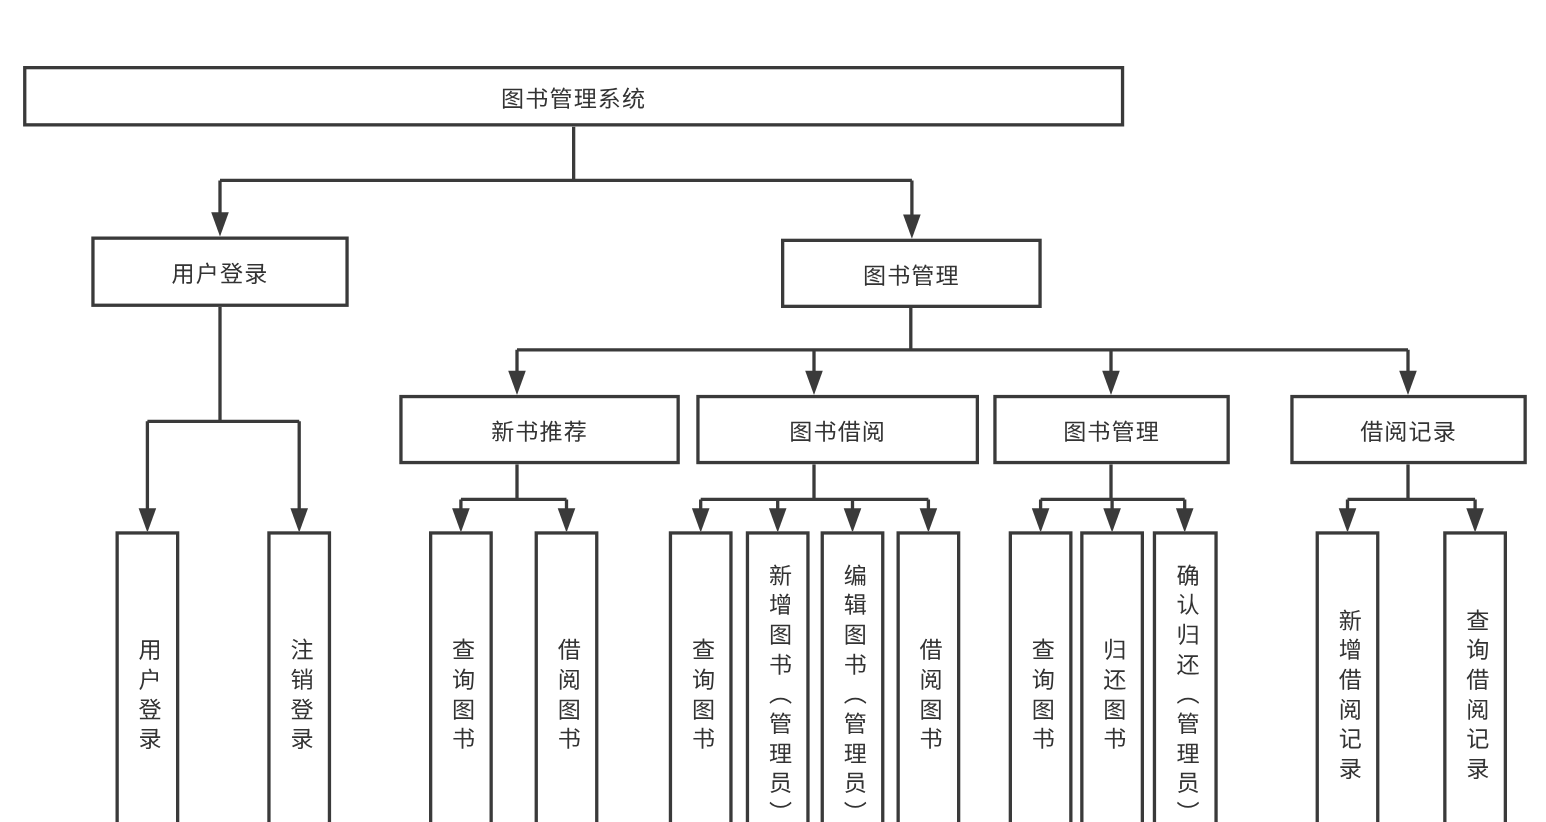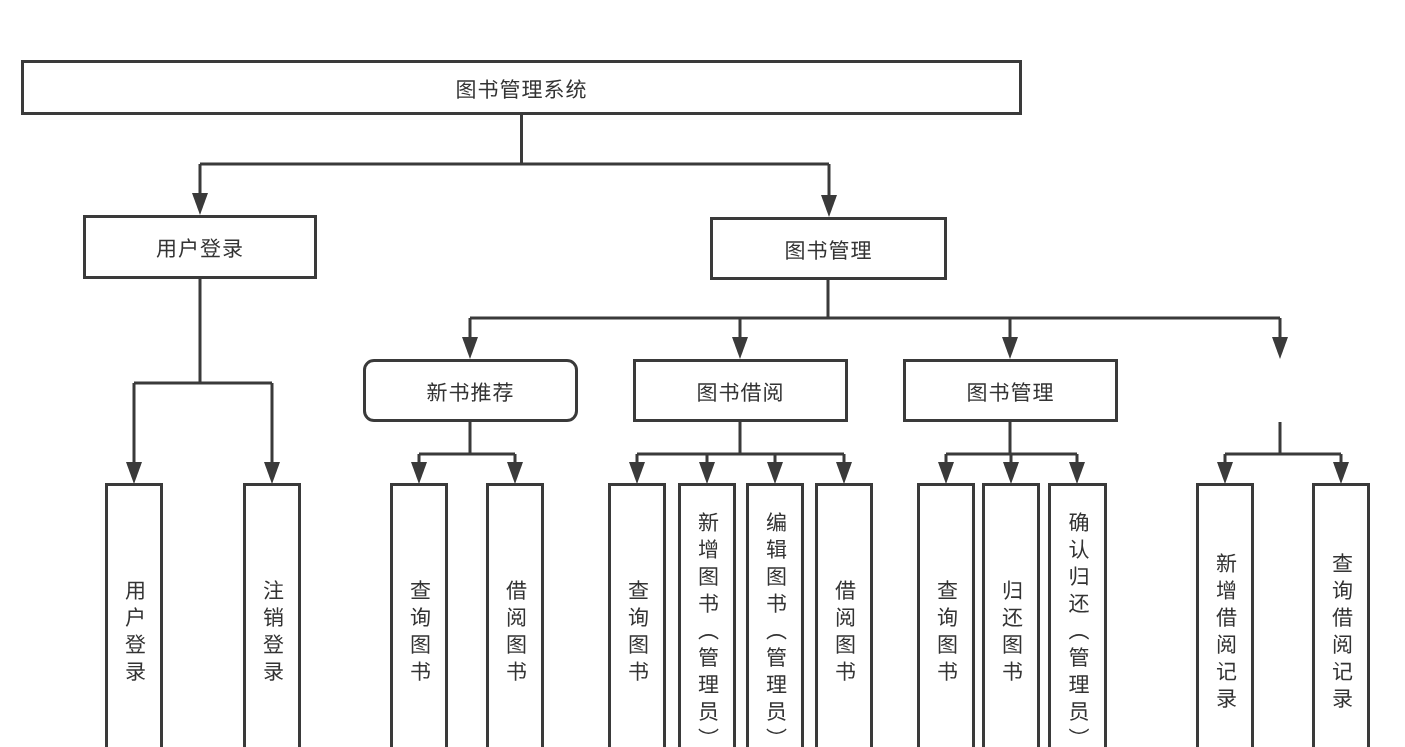--- a/index.html
+++ b/index.html
@@ -115,28 +115,31 @@
     <span>图书管理系统</span>
   </div>
 
   <div class="node hbox" style="left:83px; top:169px; width:234px; height:64px;">
     <span>用户登录</span>
   </div>
   <div class="node hbox" style="left:710px; top:171px; width:237px; height:63px;">
     <span>图书管理</span>
   </div>
 
-  <div class="node hbox" style="left:363px; top:313px; width:215px; height:63px;border-radius:11px;">
+  <div class="node hbox" style="left:363px; top:313px; width:255px; height:63px;">
     <span>新书推荐</span>
   </div>
-  <div class="node hbox" style="left:633px; top:313px; width:215px; height:63px;text-align:center;">
+  <div class="node hbox" style="left:633px; top:313px; width:257px; height:63px;text-align:center;">
     <span>图书借阅</span>
   </div>
   <div class="node hbox" style="left:903px; top:313px; width:215px; height:63px;">
     <span>图书管理</span>
+  </div>
+  <div class="node hbox" style="left:1173px; top:313px; width:215px; height:63px;">
+    <span>借阅记录</span>
   </div>
 
   <div class="node vbox" style="left:105px; top:437px; width:58px; height:301px;">
     <span class="vlabel">用户登录</span>
   </div>
   <div class="node vbox" style="left:243px; top:437px; width:58px; height:301px;">
     <span class="vlabel">注销登录</span>
   </div>
 
   <div class="node vbox" style="left:390px; top:437px; width:58px; height:301px;">

